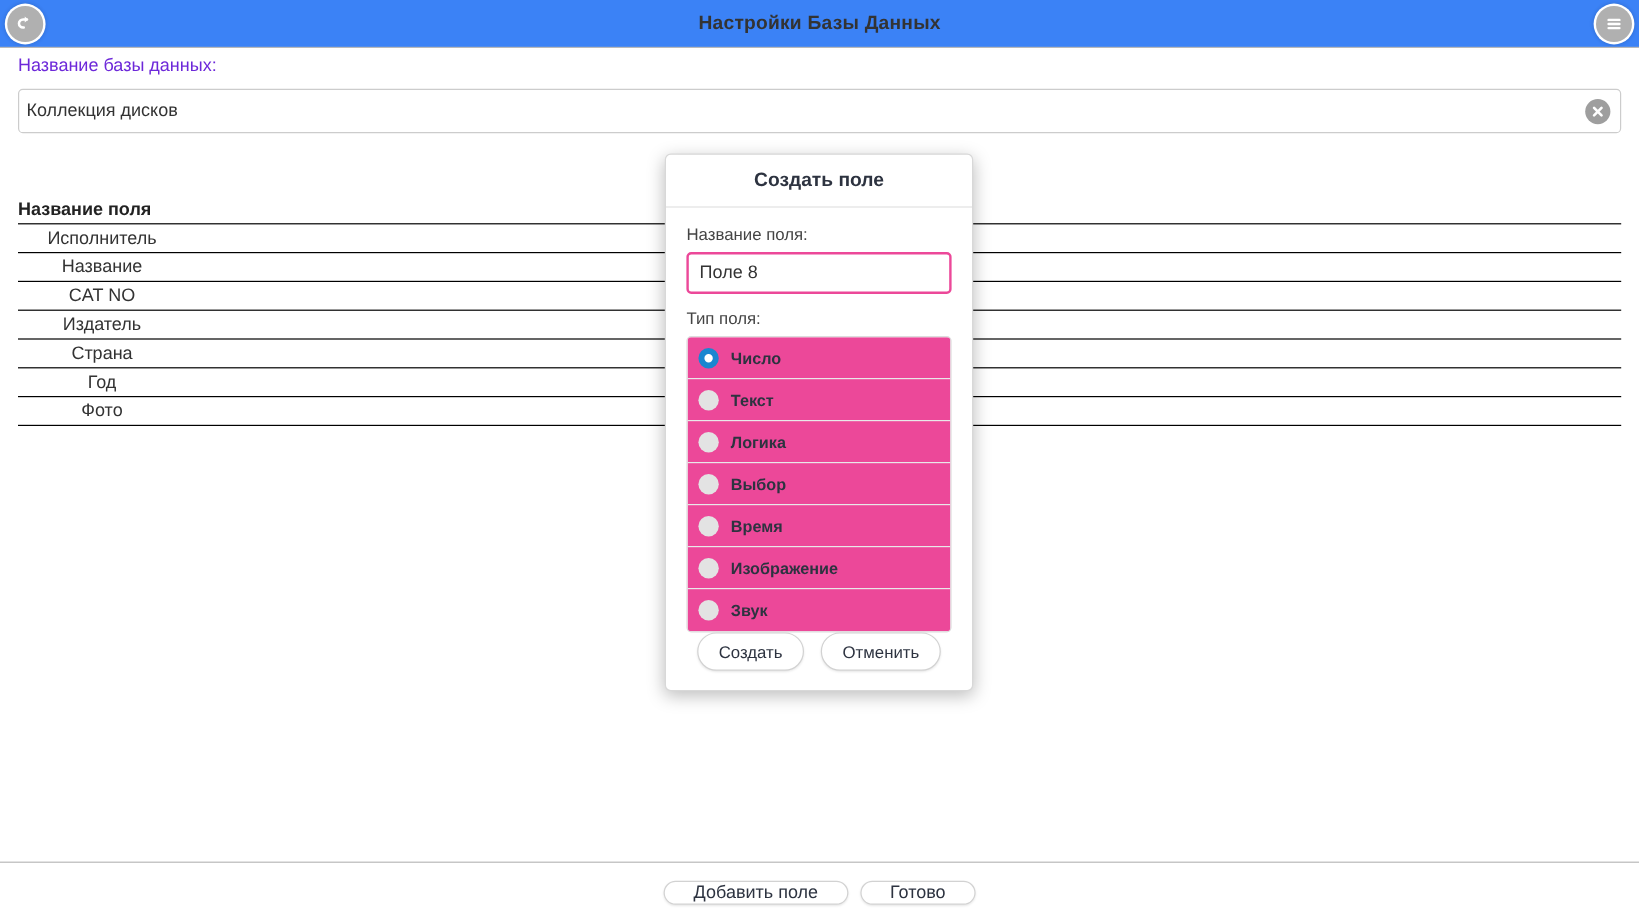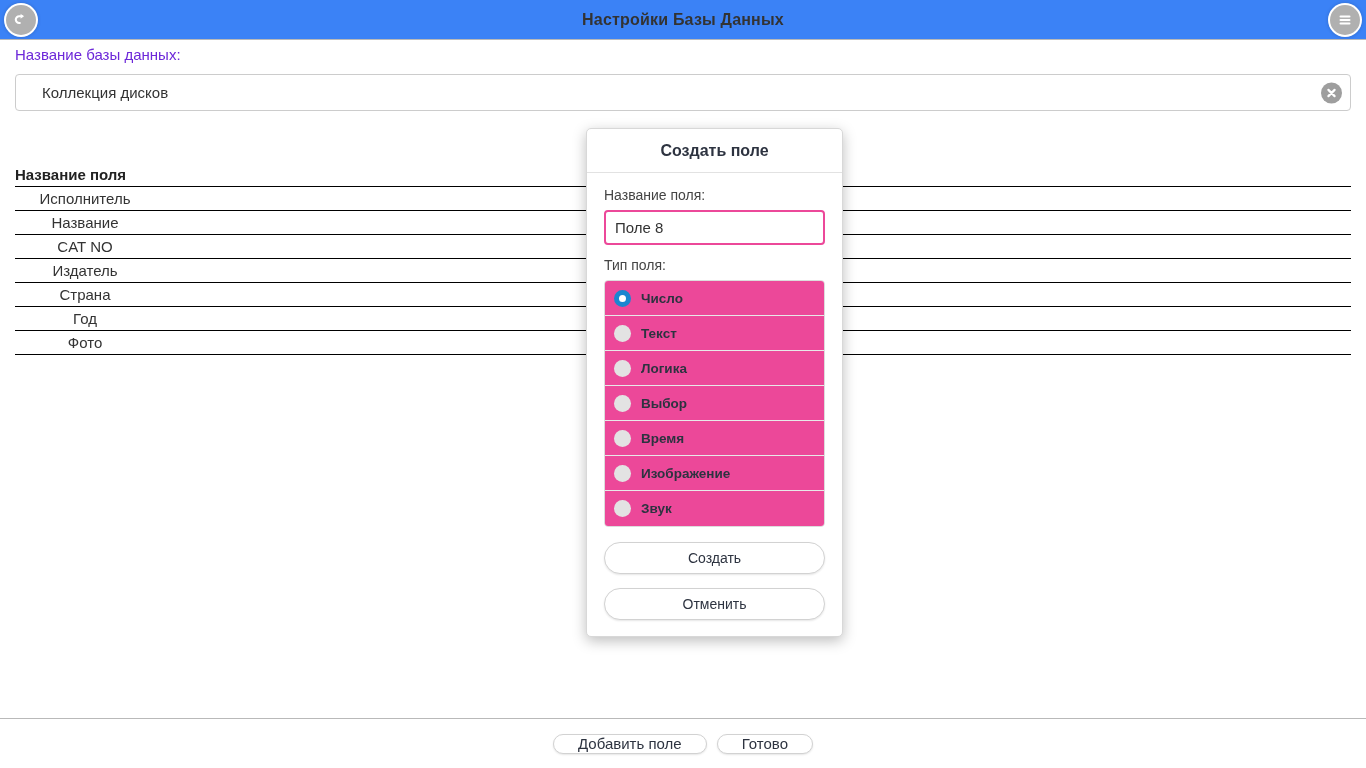--- a/index.html
+++ b/index.html
@@ -54,21 +54,21 @@
   .dbname-wrap {
     position: absolute;
     left: 15px; top: 74px;
     width: 1336px; height: 37px;
   }
   .dbname-input {
     width: 100%; height: 100%;
     border: 1px solid #cccccc;
     border-radius: 4px;
     background: #ffffff;
-    padding: 0 40px 0 26px;
+    padding: 0 40px 0 6px;
     font-family: "Liberation Sans", sans-serif;
     font-size: 15px;
     color: #333333;
     outline: none;
   }
   .clear-icon {
     position: absolute;
     right: 9px; top: 50%;
     transform: translateY(-50%);
     width: 21px; height: 21px;
@@ -137,21 +137,21 @@
     font-size: 15px;
     color: #2d3340;
     cursor: pointer;
     white-space: nowrap;
   }
   .footer .pill-btn { height: 20px; padding: 0 24px; }
 
   
   .dialog {
     position: absolute;
-    left: 586px; top: 128px;
+    left: 554px; top: 128px;
     width: 257px;
     background: #ffffff;
     border: 1px solid #d8d8d8;
     border-radius: 5px;
     box-shadow: 0 4px 14px rgba(0,0,0,.26);
     overflow: hidden;
   }
   .dialog-head {
     height: 44px;
     line-height: 44px;
@@ -211,25 +211,23 @@
     background: #ffffff;
     border: 5px solid #1a86d0;
   }
   .typelabel {
     font-size: 13.5px;
     font-weight: bold;
     color: #2d3340;
     white-space: nowrap;
   }
   .dlg-actions {
-    margin-top: 15px;
     display: flex;
     justify-content: center;
     gap: 14px;
-    flex-direction: column;
   }
   .dlg-actions .pill-btn { height: 32px; padding: 0 17px; font-size: 14px; }
 </style>
 </head>
 <body>
 
 <div class="titlebar">
   <div class="circle-btn back-btn">
     <span>
       <svg width="18" height="18" viewBox="0 0 18 18">

